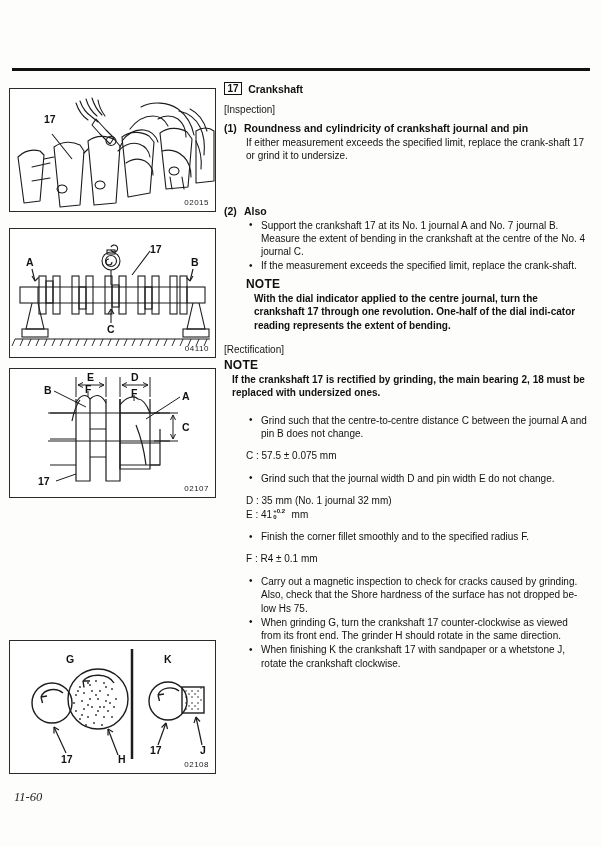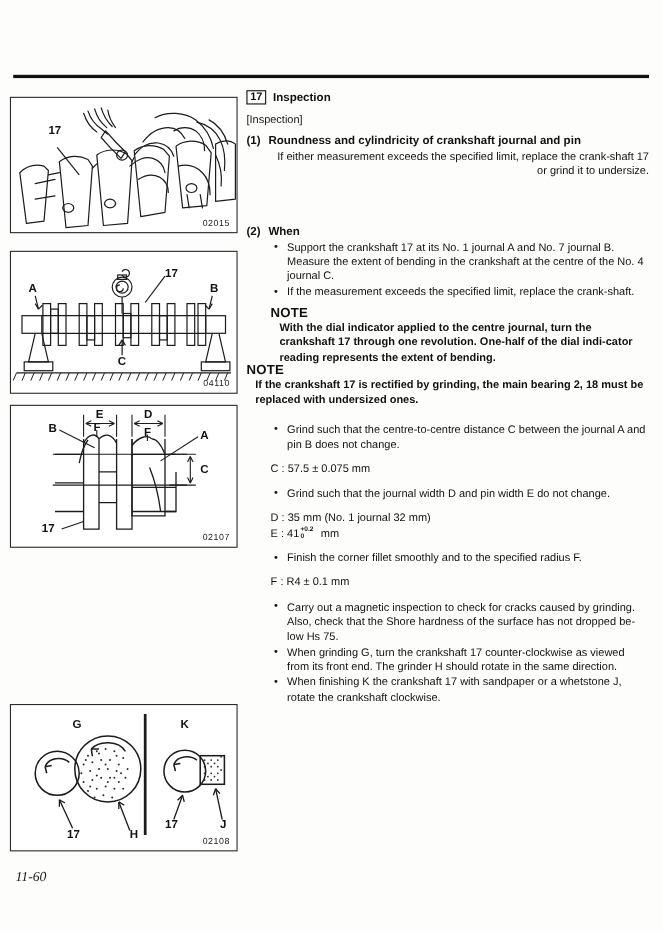--- a/index.html
+++ b/index.html
@@ -57,21 +57,21 @@
   }
   .bracket{
     font-size:10px;margin:0 0 7px 0;color:#161616;
   }
   .itemhead{
     font-size:10.5px;font-weight:bold;margin:0 0 2px 0;
   }
   .itemhead .n{display:inline-block;width:20px;}
   .para{
     font-size:10px;line-height:13.3px;margin:0 0 0 22px;
-    text-align:right;
+    text-align:left;
   }
   ul.bullets{
     list-style:none;margin:2px 0 0 0;padding:0;
   }
   ul.bullets li{
     position:relative;padding-left:15px;margin:0 0 1px 0;
     font-size:10px;line-height:13.3px;
   }
   ul.bullets li:before{
     content:"\2022";position:absolute;left:3px;top:-0.5px;font-size:10px;
@@ -383,44 +383,45 @@
     <span class="lbl" style="left:190px;top:103px;">J</span>
     <span class="lbl" style="left:51px;top:112px;">17</span>
     <span class="lbl" style="left:140px;top:103px;">17</span>
     <span class="fig-no">02108</span>
   </div>
 
   <div class="col">
 
     <div class="sec-head">
       <span class="numbox">17</span>
-      <span>Inspection</span>
+      <span>Crankshaft</span>
     </div>
 
     <div class="bracket">[Inspection]</div>
 
     <div class="blk">
       <div class="itemhead">
         <span class="n">(1)</span><span>Roundness and cylindricity of crankshaft journal and pin</span>
       </div>
       <p class="para">If either measurement exceeds the specified limit, replace the crank-shaft 17 or grind it to undersize.</p>
     </div>
 
     <div class="blk" style="margin-top:42px;">
       <div class="itemhead">
-        <span class="n">(2)</span><span>When</span>
+        <span class="n">(2)</span><span>Also</span>
       </div>
       <ul class="bullets" style="margin-left:22px;">
         <li>Support the crankshaft 17 at its No. 1 journal A and No. 7 journal B. Measure the extent of bending in the crankshaft at the centre of the No. 4 journal C.</li>
         <li>If the measurement exceeds the specified limit, replace the crank-shaft.</li>
       </ul>
       <div class="note-title" style="margin-left:22px;">NOTE</div>
       <div class="note-body" style="margin-left:30px;">With the dial indicator applied to the centre journal, turn the crankshaft 17 through one revolution. One-half of the dial indi-cator reading represents the extent of bending.</div>
     </div>
 
+    <div class="bracket" style="margin-top:11px;">[Rectification]</div>
     <div class="note-title" style="margin-left:0px;margin-top:-4px;">NOTE</div>
     <div class="note-body" style="margin-left:8px;">If the crankshaft 17 is rectified by grinding, the main bearing 2, 18 must be replaced with undersized ones.</div>
 
     <ul class="bullets" style="margin-top:14px;margin-left:22px;">
       <li>Grind such that the centre-to-centre distance C between the journal A and pin B does not change.</li>
     </ul>
     <div class="spec" style="font-weight:normal;">C : 57.5 ± 0.075 mm</div>
 
     <ul class="bullets" style="margin-left:22px;">
       <li>Grind such that the journal width D and pin width E do not change.</li>

